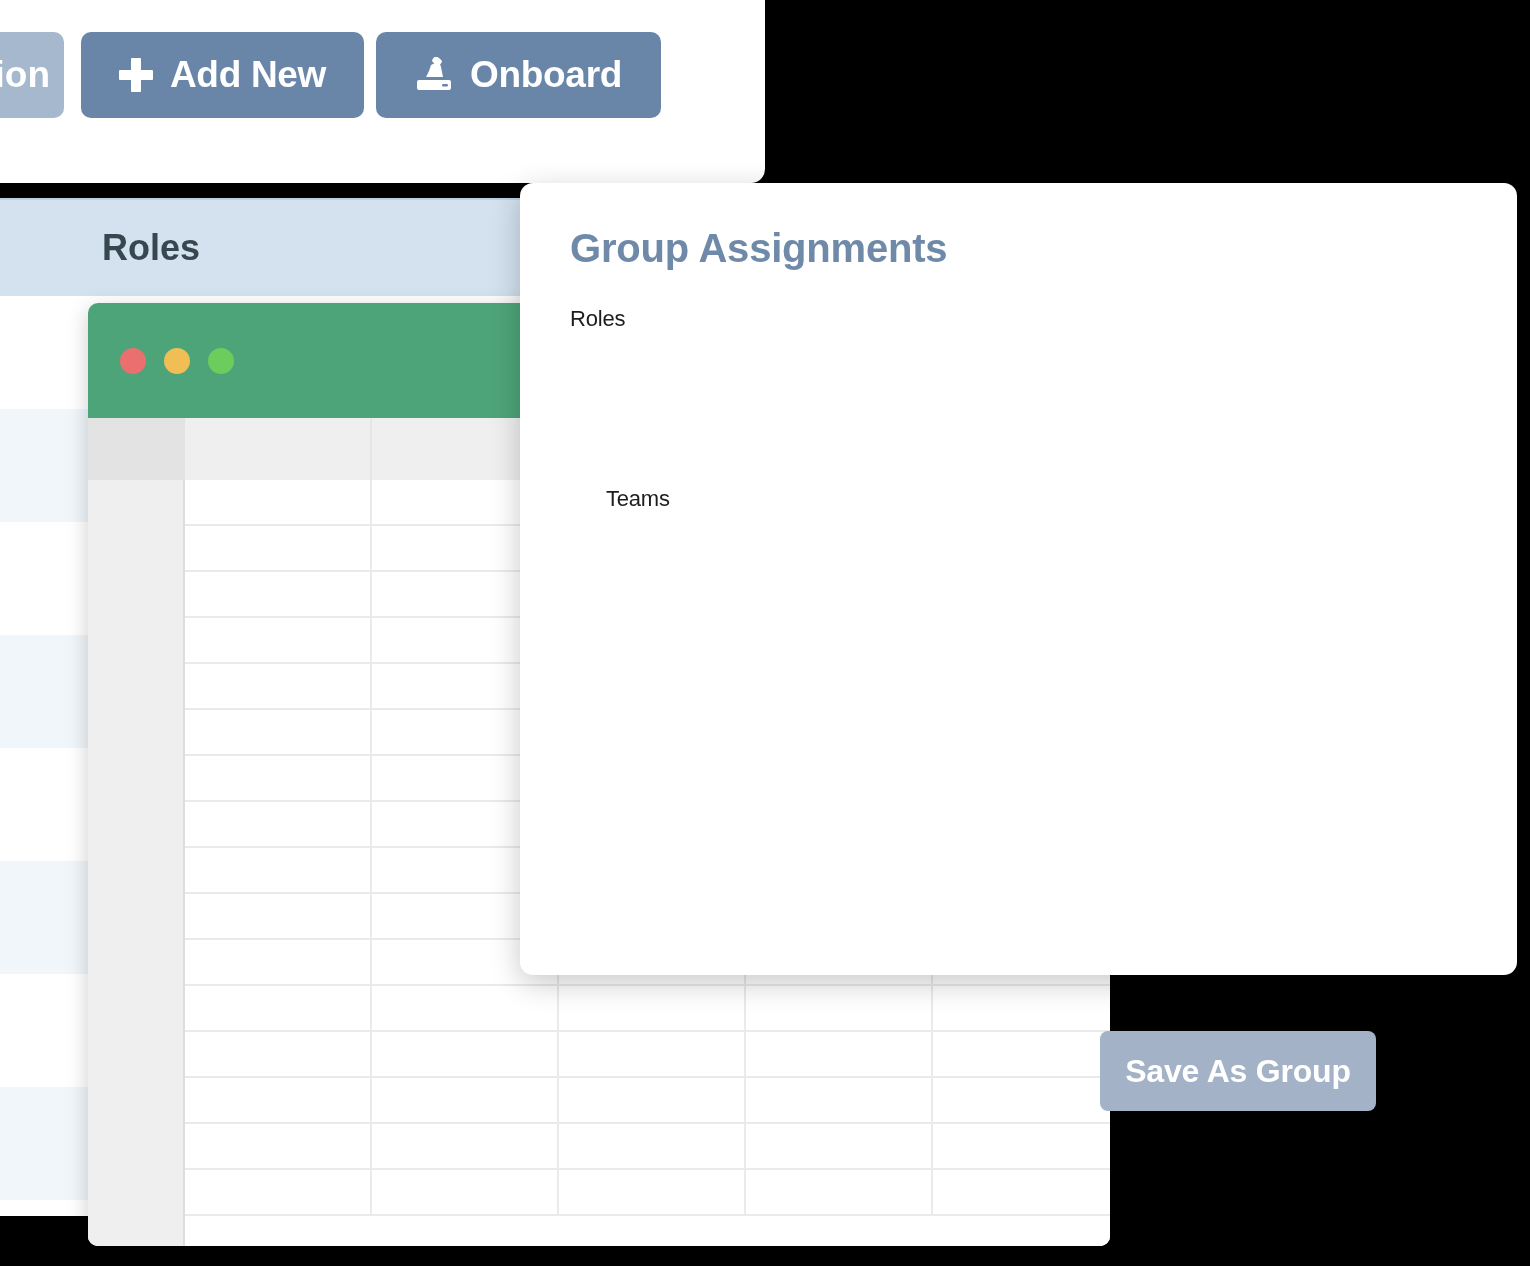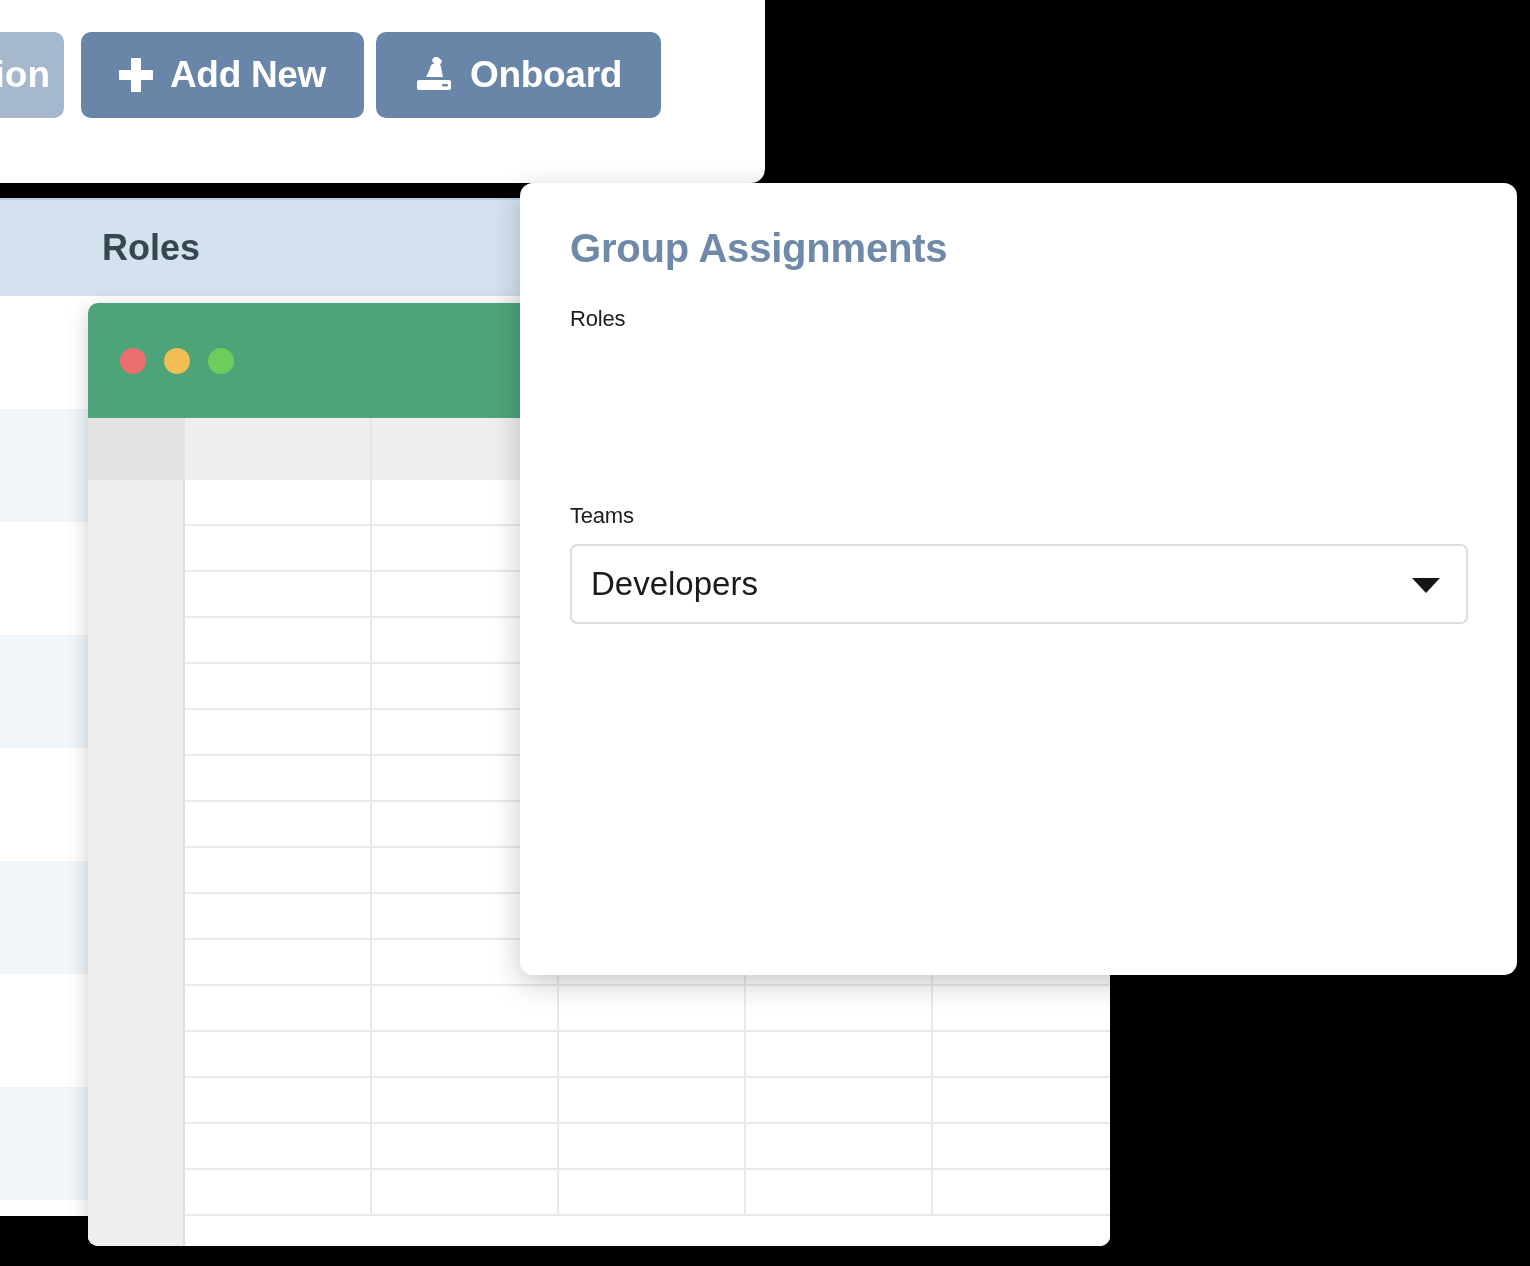--- a/index.html
+++ b/index.html
@@ -228,21 +228,21 @@
     position: absolute;
     left: 50px;
     top: 43px;
     font-size: 40px;
     font-weight: bold;
     color: #6f8aa8;
     letter-spacing: -0.2px;
   }
   .field-group { position: absolute; left: 50px; width: 898px; }
   #group-roles { top: 123px; }
-  #group-teams { top: 320px; }
+  #group-teams { top: 303px; margin-left: 36px; }
   #group-orgs  { top: 485px; }
 
   .field-label {
     font-size: 22px;
     font-weight: normal;
     color: #1d1d1d;
     margin-bottom: 15px;
     letter-spacing: -0.2px;
   }
   .select-box {
@@ -469,20 +469,17 @@
 
 <div id="assign-panel">
   <div id="panel-title">Group Assignments</div>
 
   <div class="field-group" id="group-roles">
     <div class="field-label">Roles</div>
   </div>
 
   <div class="field-group" id="group-teams">
     <div class="field-label">Teams</div>
-    <div class="select-box">
-      <span class="select-value">Developers</span>
-      <span class="caret-icon"></span>
-    </div>
-  </div>
-
-
+  </div>
+
+
+  <button id="save-group-button">Save As Group</button>
 </div>
 
 </body></html>

